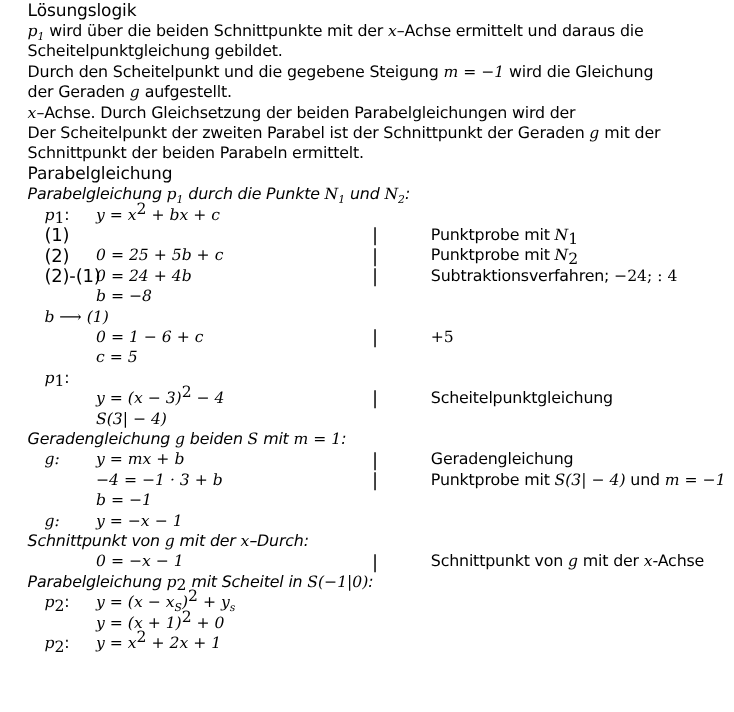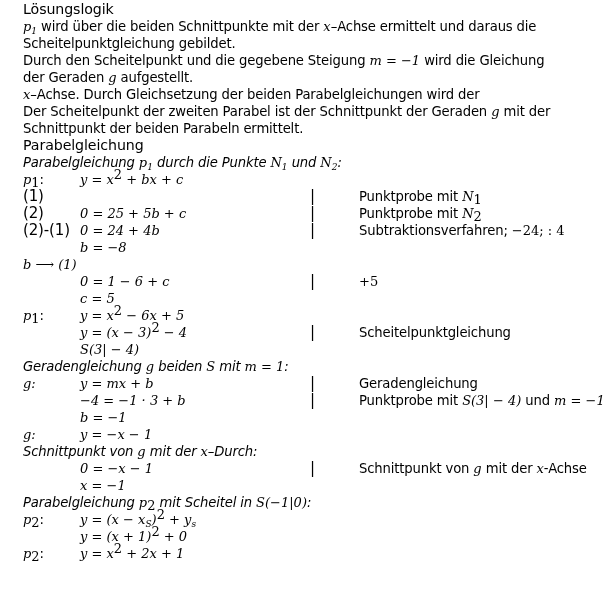--- a/index.html
+++ b/index.html
@@ -11,21 +11,21 @@
   }
   .page { position: relative; padding: 0 0 0 5px; margin-left: 18px; }
   .line { position: relative; height: 17px; line-height: 17px; white-space: nowrap; }
   .head { font-size: 14.2px; letter-spacing: -0.1px; }
   .m { font-family: "DejaVu Serif", serif; font-style: italic; font-size: 13px; letter-spacing: 0; }
   .mr { font-family: "DejaVu Serif", serif; font-style: normal; font-size: 13px; letter-spacing: 0; }
   sub, sup { font-size: 9px; line-height: 0; }
   sub { vertical-align: -3px; }
   sup { vertical-align: 5px; }
   .it { font-style: italic; }
-  .lbl { position: absolute; left: 0; top: 0; }
+  .lbl { position: absolute; left: 14px; top: 0; }
   .eq { position: absolute; left: 57px; top: 0; }
   .bar { position: absolute; left: 287px; top: 0; font-family: "DejaVu Sans", sans-serif; }
   .cmt { position: absolute; left: 336px; top: 0; }
 </style>
 </head>
 <body>
 
 <div class="page">
 
   <div class="line head" style="margin-top:1px;">
@@ -91,21 +91,20 @@
   <div class="line">
     <span class="eq m">0 = 1 − 6 + c</span>
     <span class="bar" style="font-size:15px;">|</span>
     <span class="cmt mr">+5</span>
   </div>
   <div class="line">
     <span class="eq m">c = 5</span>
   </div>
   <div class="line">
     <span class="lbl"><span class="m">p</span><sub class="mr">1</sub><span>:</span></span>
-    <span class="eq m"><span>y = x</span><sup class="mr">2</sup><span> − 6x + 5</span></span>
   </div>
   <div class="line">
     <span class="eq m"><span>y = (x − 3)</span><sup class="mr">2</sup><span> − 4</span></span>
     <span class="bar" style="font-size:15px;">|</span>
     <span class="cmt">Scheitelpunktgleichung</span>
   </div>
   <div class="line">
     <span class="eq m">S(3| − 4)</span>
   </div>
 
@@ -132,23 +131,20 @@
   </div>
 
   <div class="line it">
     <span>Schnittpunkt von </span><span class="m">g</span><span> mit der </span><span class="m">x</span><span>–Durch:</span>
   </div>
   <div class="line">
     <span class="eq m">0 = −x − 1</span>
     <span class="bar" style="font-size:15px;">|</span>
     <span class="cmt"><span>Schnittpunkt von </span><span class="m">g</span><span> mit der </span><span class="m">x</span><span>-Achse</span></span>
   </div>
-  <div class="line">
-    <span class="eq m">x = −1</span>
-  </div>
 
   <div class="line it">
     <span>Parabelgleichung </span><span class="m"><span>p</span><sub class="mr">2</sub></span><span> mit Scheitel in </span><span class="m">S(−1|0)</span><span>:</span>
   </div>
   <div class="line">
     <span class="lbl"><span class="m">p</span><sub class="mr">2</sub><span>:</span></span>
     <span class="eq m"><span>y = (x − x</span><sub>S</sub><span>)</span><sup class="mr">2</sup><span> + y</span><sub>s</sub></span>
   </div>
   <div class="line">
     <span class="eq m"><span>y = (x + 1)</span><sup class="mr">2</sup><span> + 0</span></span>

